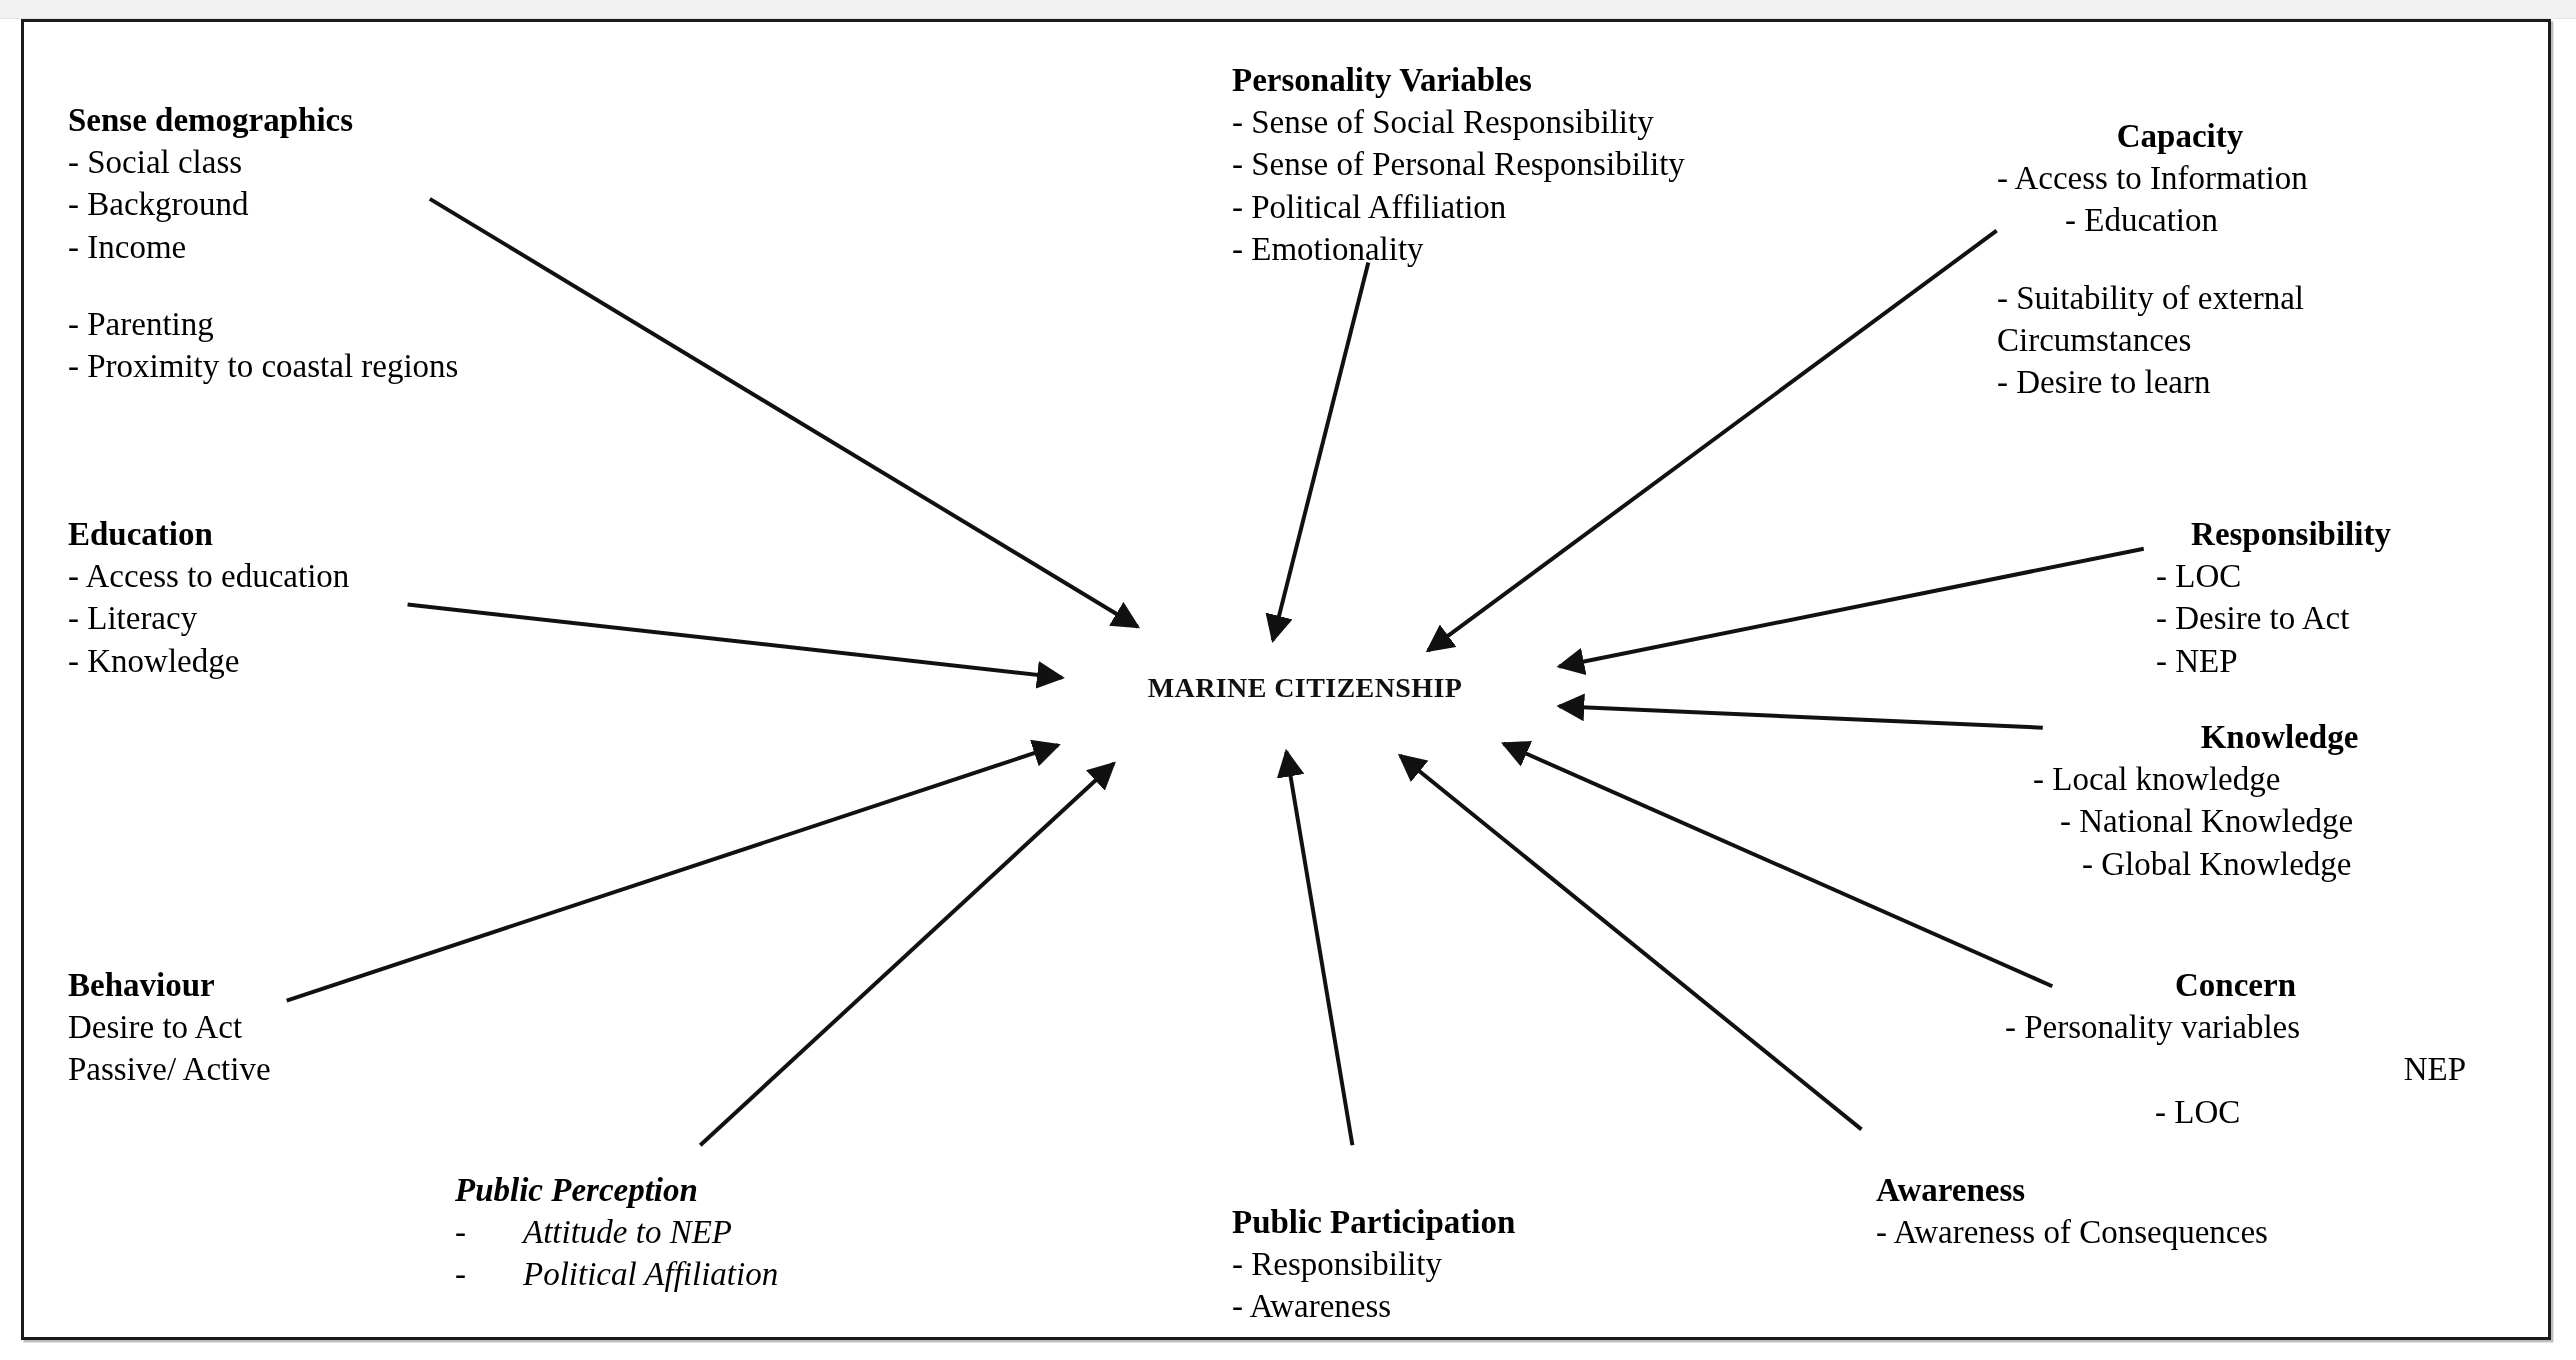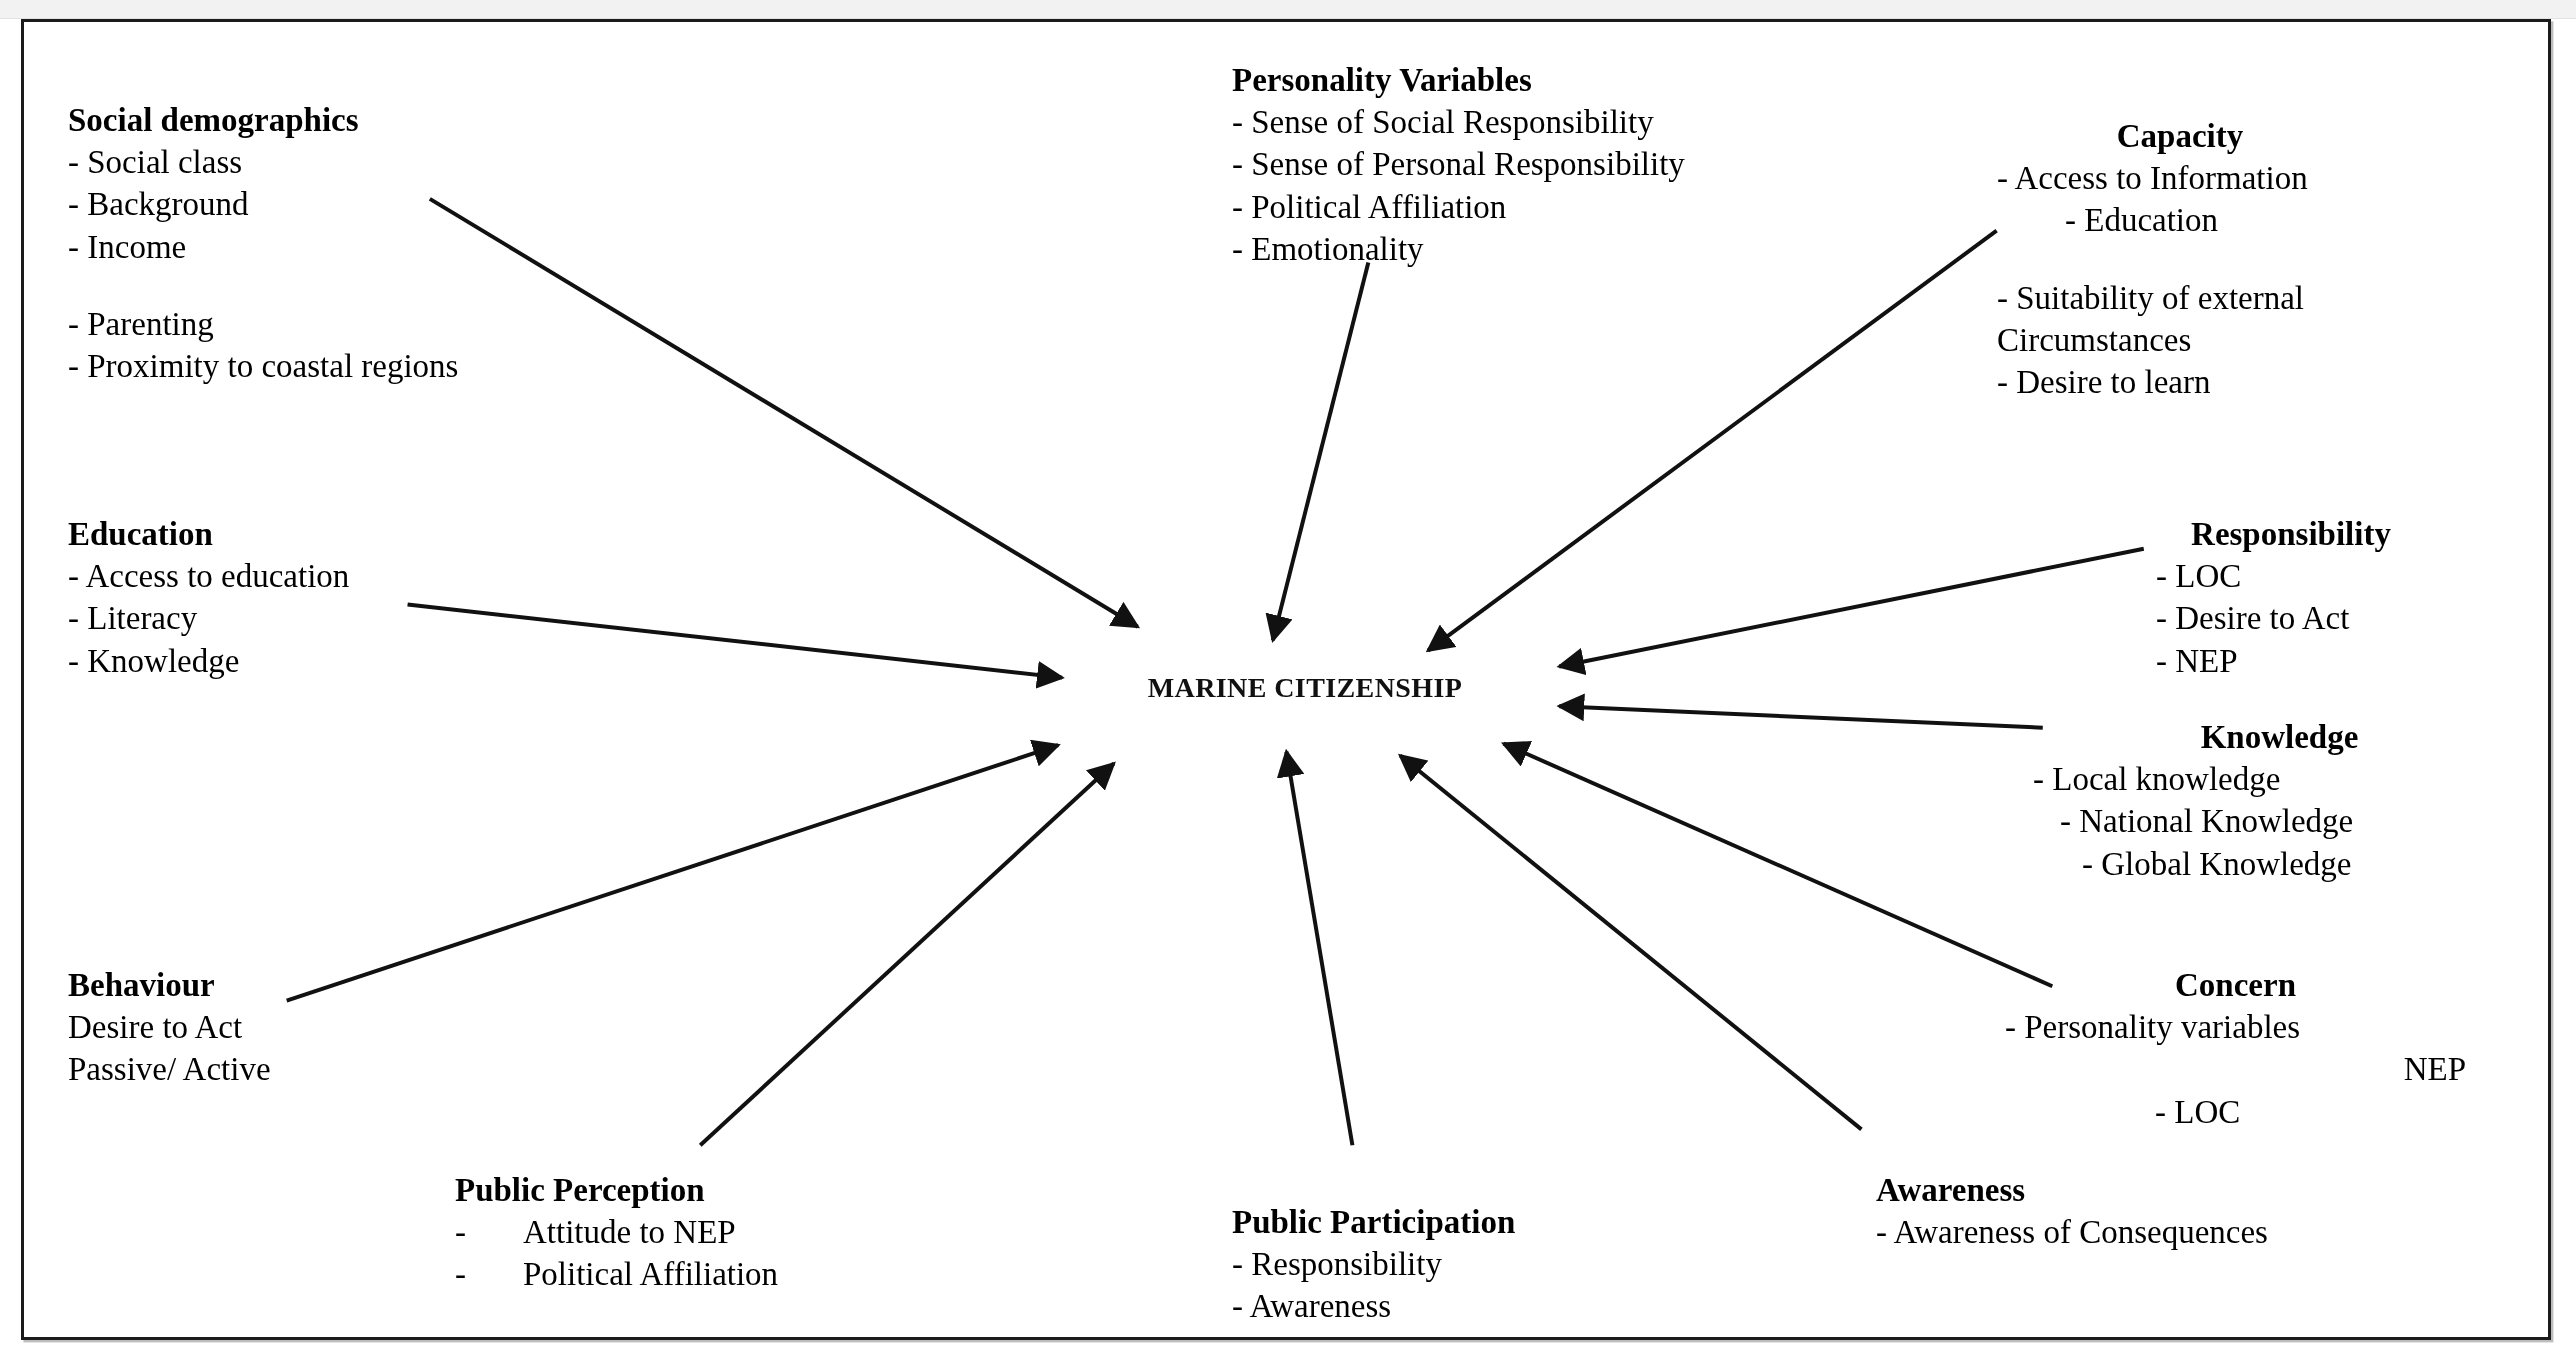--- a/index.html
+++ b/index.html
@@ -85,21 +85,21 @@
 
   
   #node-socio        { left: 68px;   top: 99px;  }
   #node-education    { left: 68px;   top: 513px;  }
   #node-behaviour    { left: 68px;   top: 964px; }
   #node-personality  { left: 1232px; top: 59px;   }
   #node-capacity     { left: 1997px; top: 115px;  }
   #node-responsibility{left: 2132px; top: 513px;  }
   #node-knowledge    { left: 2033px; top: 716px;  }
   #node-concern      { left: 2005px; top: 964px; }
-  #node-perception   { left: 455px;  top: 1169px; }
+  #node-perception   { left: 455px;  top: 1169px; font-style: italic; }
   #node-participation{ left: 1232px; top: 1169px; margin-top: 32px; }
   #node-awareness    { left: 1876px; top: 1169px; }
 
   
   .item.hanging {
     display: block;
   }
   .item.hanging .dash {
     display: inline-block;
     width: 68px;
@@ -134,21 +134,21 @@
       <line x1="2510" y1="290" x2="1795" y2="818"></line>
       <line x1="1720" y1="330" x2="1600" y2="805"></line>
     </g>
   </svg>
 
   <div id="center-node">
     <div class="center-label">MARINE CITIZENSHIP</div>
   </div>
 
   <div class="node al-left" id="node-socio">
-    <div class="title">Social demographics</div>
+    <div class="title">Sense demographics</div>
     <div class="item">- Social class</div>
     <div class="item">-  Background</div>
     <div class="item">-  Income</div>
     <div class="spacer"></div>
     <div class="item">- Parenting</div>
     <div class="item">- Proximity to coastal regions</div>
   </div>
 
   <div class="node al-left" id="node-education">
     <div class="title">Education</div>

